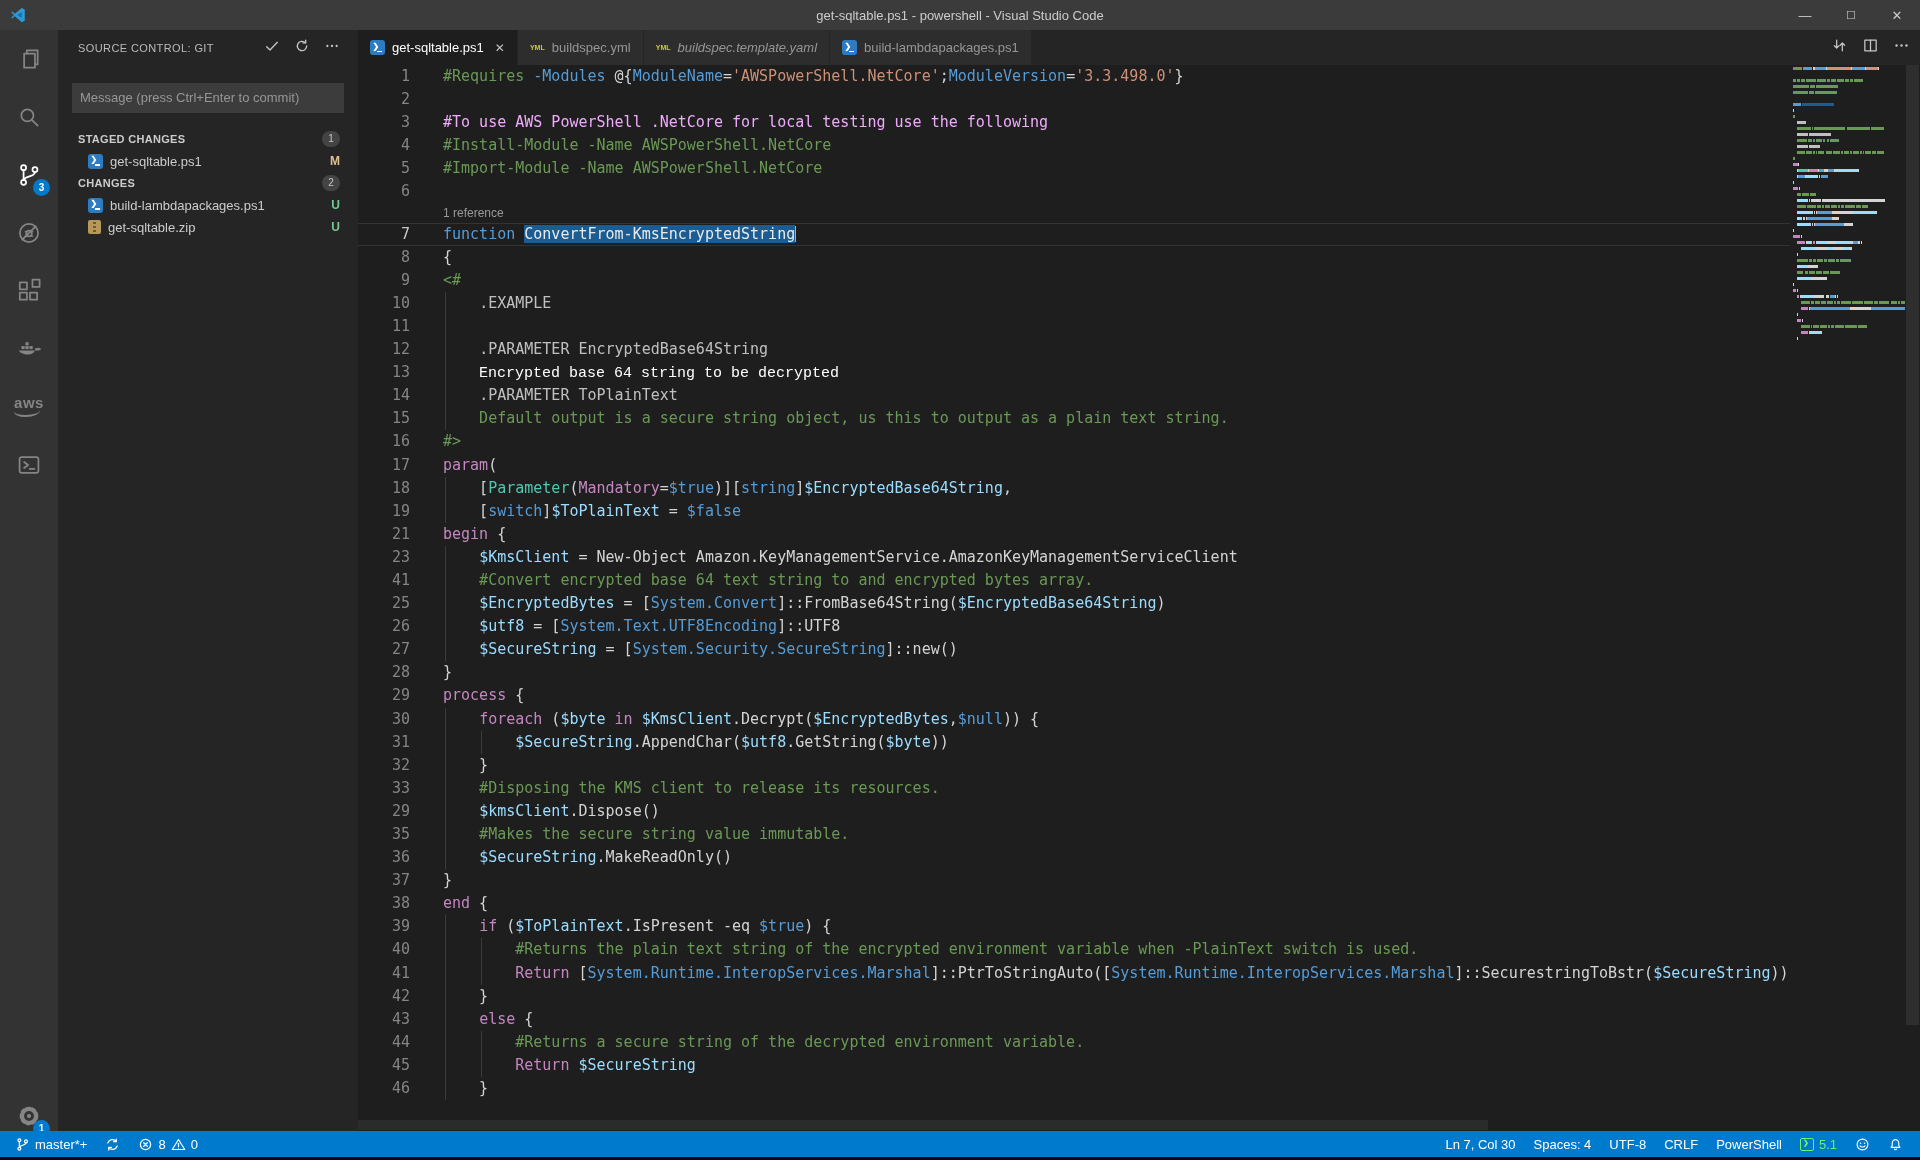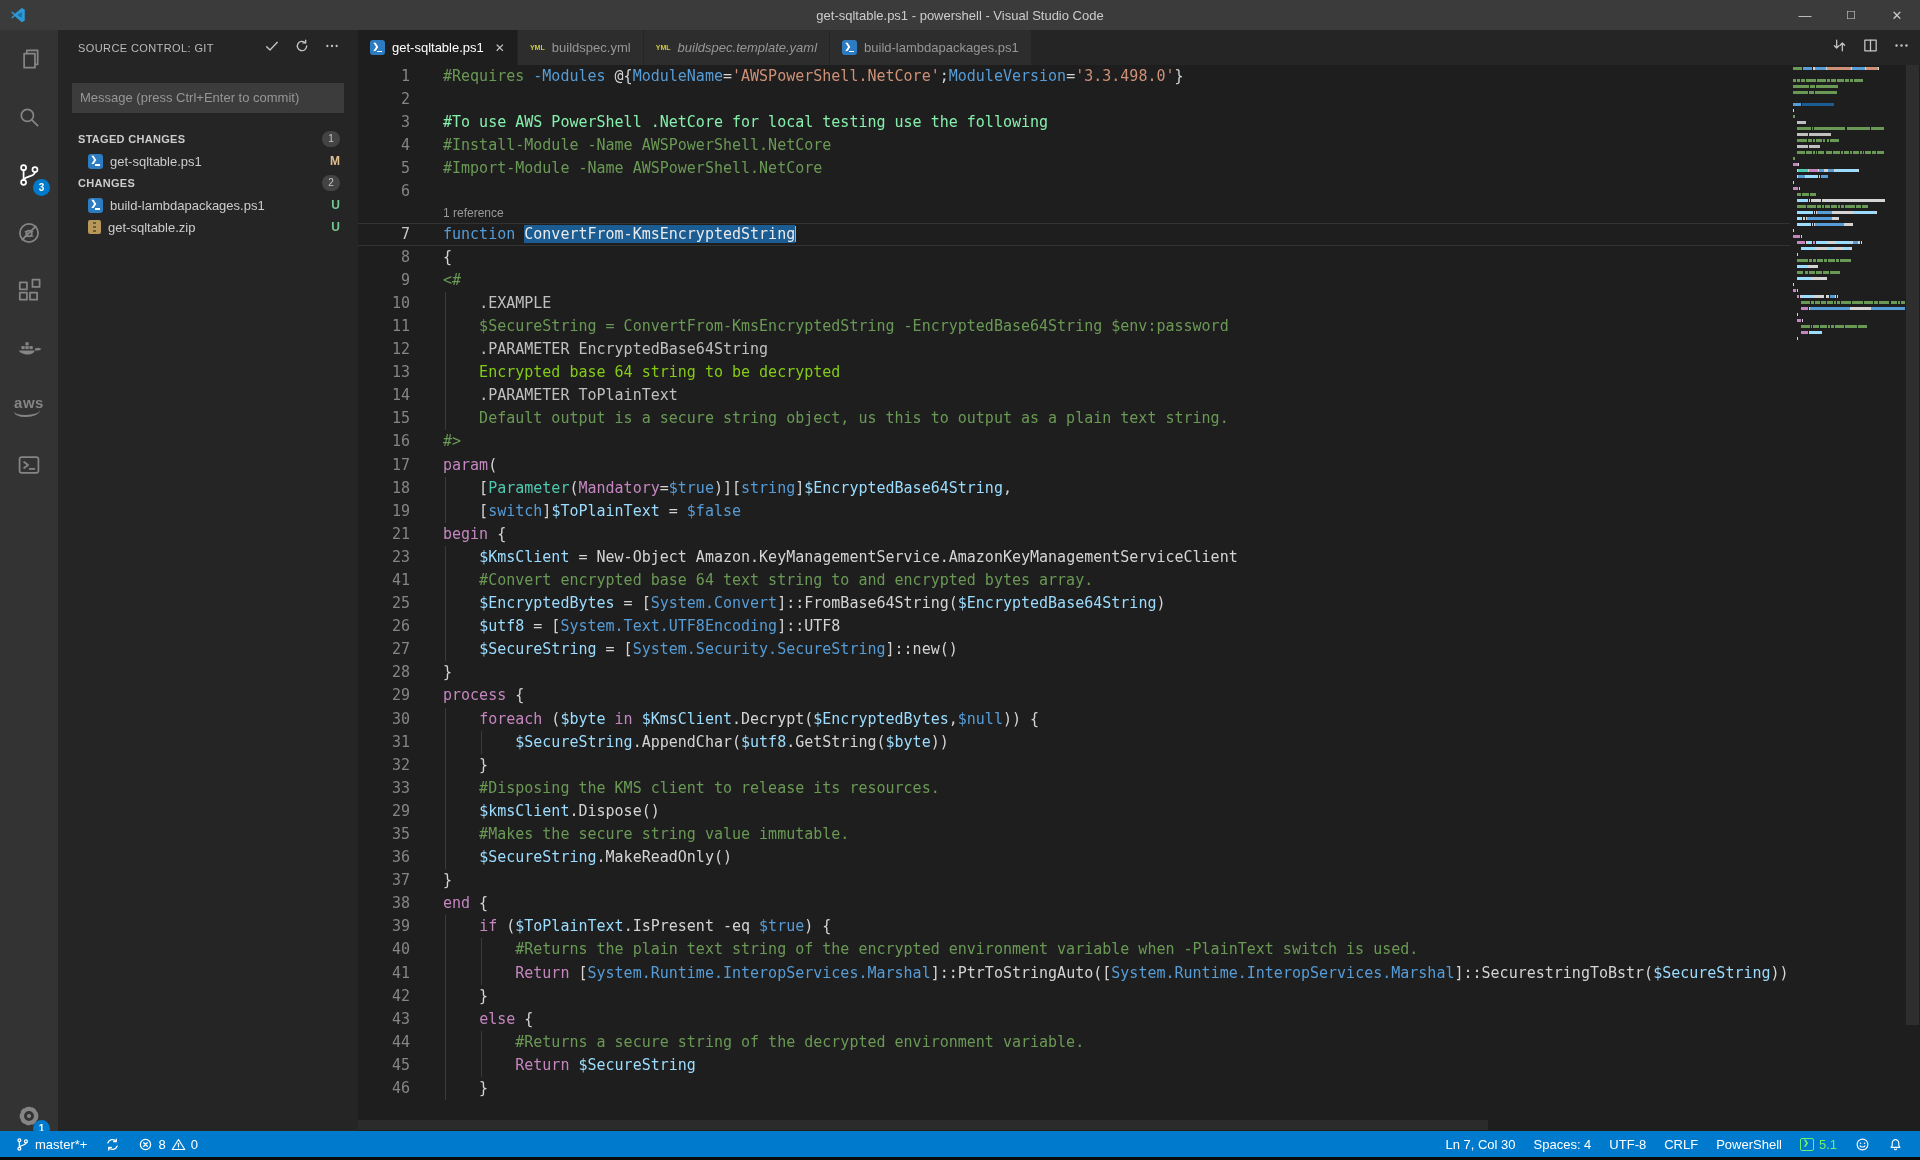--- a/index.html
+++ b/index.html
@@ -262,34 +262,34 @@
             <circle cx="19" cy="12" r="1.7"></circle>
           </g>
         </svg></span>
     </div>
 </div>
 
 <div class="editor">
   <div class="code-viewport" id="code-viewport">
       <div class="row"><span class="ln">1</span><span class="code"><span style="color: rgb(106, 153, 85);">#Requires</span><span style="color: rgb(212, 212, 212);"> </span><span style="color: rgb(86, 156, 214);">-Modules</span><span style="color: rgb(212, 212, 212);"> @{</span><span style="color: rgb(86, 156, 214);">ModuleName</span><span style="color: rgb(212, 212, 212);">=</span><span style="color: rgb(206, 145, 120);">'AWSPowerShell.NetCore'</span><span style="color: rgb(212, 212, 212);">;</span><span style="color: rgb(86, 156, 214);">ModuleVersion</span><span style="color: rgb(212, 212, 212);">=</span><span style="color: rgb(206, 145, 120);">'3.3.498.0'</span><span style="color: rgb(212, 212, 212);">}</span></span></div>
       <div class="row"><span class="ln">2</span><span class="code"></span></div>
-      <div class="row"><span class="ln">3</span><span class="code"><span style="color: #86efac;">#To use AWS PowerShell .NetCore for local testing use the following</span></span></div>
+      <div class="row"><span class="ln">3</span><span class="code"><span style="color: #f0abfc;">#To use AWS PowerShell .NetCore for local testing use the following</span></span></div>
       <div class="row"><span class="ln">4</span><span class="code"><span style="color: rgb(106, 153, 85);">#Install-Module -Name AWSPowerShell.NetCore</span></span></div>
       <div class="row"><span class="ln">5</span><span class="code"><span style="color: rgb(106, 153, 85);">#Import-Module -Name AWSPowerShell.NetCore</span></span></div>
       <div class="row"><span class="ln">6</span><span class="code"></span></div>
       <div class="codelens">
         <span>1 reference</span>
       </div>
       <div class="row cur"><span class="ln">7</span><span class="code"><span style="color: rgb(86, 156, 214);">function</span><span style="color: rgb(212, 212, 212);"> </span><span style="background: rgb(27, 92, 146); color: rgb(234, 234, 234);">ConvertFrom-KmsEncryptedString</span><span class="cursor"></span></span></div>
       <div class="row"><span class="ln">8</span><span class="code"><span style="color: rgb(212, 212, 212);">{</span></span></div>
       <div class="row"><span class="ln">9</span><span class="code"><span style="color: rgb(106, 153, 85);">&lt;#</span></span></div>
       <div class="row"><span class="ln">10</span><span class="guide" style="left: 87px;"></span><span class="code"><span style="color: rgb(212, 212, 212);">    </span><span style="color: rgb(192, 192, 192);">.EXAMPLE</span></span></div>
-      <div class="row"><span class="ln">11</span><span class="guide" style="left: 87px;"></span><span class="code"><span style="color: rgb(106, 153, 85);">    $SecureString = ConvertFrom-KmsEncryptedString -EncryptedBase64String $env:password</span></span></div>
+      <div class="row"><span class="ln">11</span><span class="guide" style="left: 87px;"></span></div>
       <div class="row"><span class="ln">12</span><span class="guide" style="left: 87px;"></span><span class="code"><span style="color: rgb(212, 212, 212);">    </span><span style="color: rgb(192, 192, 192);">.PARAMETER EncryptedBase64String</span></span></div>
-      <div class="row"><span class="ln">13</span><span class="guide" style="left: 87px;"></span><span class="code"><span style="color: #84cc16;">    Encrypted base 64 string to be decrypted</span></span></div>
+      <div class="row"><span class="ln">13</span><span class="guide" style="left: 87px;"></span><span class="code"><span style="color: #ffffff; font-family: Liberation Mono, monospace;">    Encrypted base 64 string to be decrypted</span></span></div>
       <div class="row"><span class="ln">14</span><span class="guide" style="left: 87px;"></span><span class="code"><span style="color: rgb(212, 212, 212);">    </span><span style="color: rgb(192, 192, 192);">.PARAMETER ToPlainText</span></span></div>
       <div class="row"><span class="ln">15</span><span class="guide" style="left: 87px;"></span><span class="code"><span style="color: rgb(106, 153, 85);">    Default output is a secure string object, us this to output as a plain text string.</span></span></div>
       <div class="row"><span class="ln">16</span><span class="code"><span style="color: rgb(106, 153, 85);">#&gt;</span></span></div>
       <div class="row"><span class="ln">17</span><span class="code"><span style="color: rgb(197, 134, 192);">param</span><span style="color: rgb(212, 212, 212);">(</span></span></div>
       <div class="row"><span class="ln">18</span><span class="guide" style="left: 87px;"></span><span class="code"><span style="color: rgb(212, 212, 212);">    [</span><span style="color: rgb(78, 201, 176);">Parameter</span><span style="color: rgb(212, 212, 212);">(</span><span style="color: rgb(197, 134, 192);">Mandatory</span><span style="color: rgb(212, 212, 212);">=</span><span style="color: rgb(86, 156, 214);">$true</span><span style="color: rgb(212, 212, 212);">)][</span><span style="color: rgb(86, 156, 214);">string</span><span style="color: rgb(212, 212, 212);">]</span><span style="color: rgb(156, 220, 254);">$EncryptedBase64String</span><span style="color: rgb(212, 212, 212);">,</span></span></div>
       <div class="row"><span class="ln">19</span><span class="guide" style="left: 87px;"></span><span class="code"><span style="color: rgb(212, 212, 212);">    [</span><span style="color: rgb(86, 156, 214);">switch</span><span style="color: rgb(212, 212, 212);">]</span><span style="color: rgb(156, 220, 254);">$ToPlainText</span><span style="color: rgb(212, 212, 212);"> = </span><span style="color: rgb(86, 156, 214);">$false</span></span></div>
       <div class="row"><span class="ln">21</span><span class="code"><span style="color: rgb(197, 134, 192);">begin</span><span style="color: rgb(212, 212, 212);"> {</span></span></div>
       <div class="row"><span class="ln">23</span><span class="guide" style="left: 87px;"></span><span class="code"><span style="color: rgb(212, 212, 212);">    </span><span style="color: rgb(156, 220, 254);">$KmsClient</span><span style="color: rgb(212, 212, 212);"> = New-Object Amazon.KeyManagementService.AmazonKeyManagementServiceClient</span></span></div>
       <div class="row"><span class="ln">41</span><span class="guide" style="left: 87px;"></span><span class="code"><span style="color: rgb(106, 153, 85);">    #Convert encrypted base 64 text string to and encrypted bytes array.</span></span></div>
       <div class="row"><span class="ln">25</span><span class="guide" style="left: 87px;"></span><span class="code"><span style="color: rgb(212, 212, 212);">    </span><span style="color: rgb(156, 220, 254);">$EncryptedBytes</span><span style="color: rgb(212, 212, 212);"> = [</span><span style="color: rgb(86, 156, 214);">System.Convert</span><span style="color: rgb(212, 212, 212);">]::FromBase64String(</span><span style="color: rgb(156, 220, 254);">$EncryptedBase64String</span><span style="color: rgb(212, 212, 212);">)</span></span></div>

